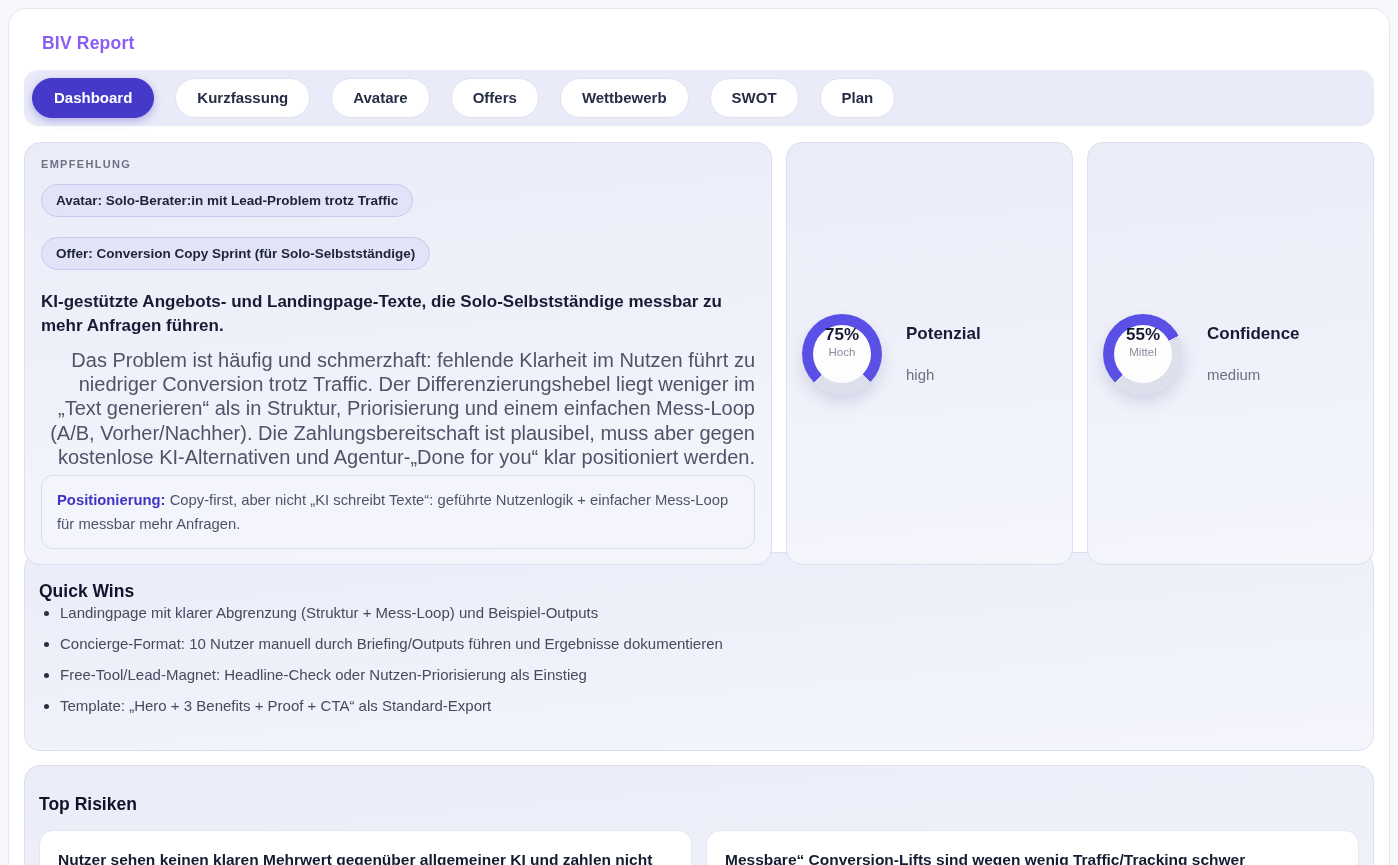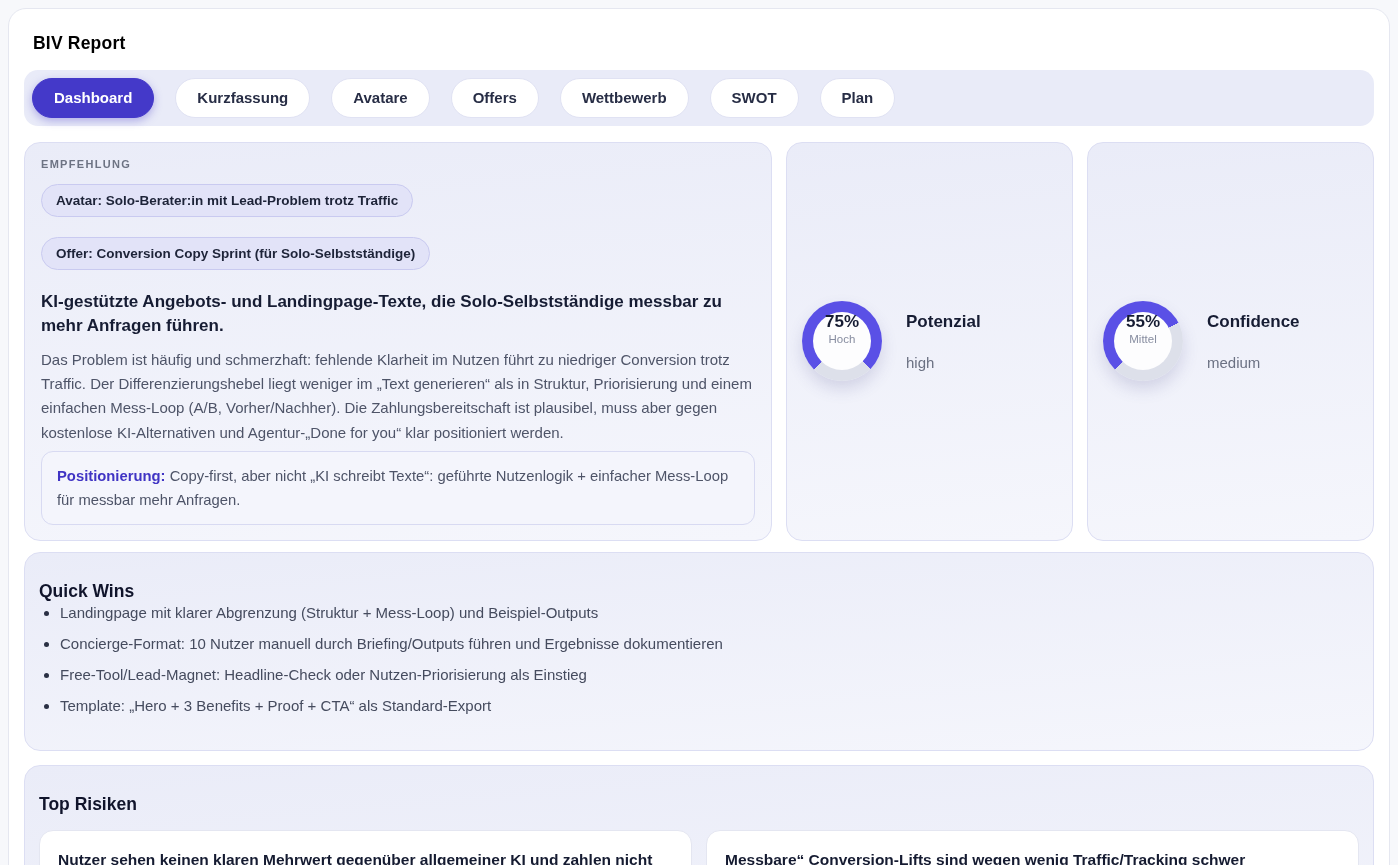--- a/index.html
+++ b/index.html
@@ -14,22 +14,22 @@
     left: 8px; top: 8px;
     width: 1382px; height: 1200px;
     background: #ffffff;
     border: 1px solid #e5e7f0;
     border-radius: 18px;
     padding: 24px 15px 0 15px;
   }
   .page-title {
     font-size: 17.5px;
     font-weight: 700;
-    color: #000000;
-    margin-left: 9px;
+    color: #8b5cf6;
+    margin-left: 18px;
     letter-spacing: .2px;
   }
   
   .tabbar {
     margin-top: 16px;
     background: #e9ebf8;
     border-radius: 14px;
     padding: 8px;
     display: flex;
     gap: 21px;
@@ -90,23 +90,24 @@
   .reco-headline {
     margin-top: 14px;
     font-size: 17px;
     font-weight: 700;
     line-height: 24px;
     color: #161c33;
     max-width: 705px;
   }
   .reco-body {
     margin-top: 10px;
-    font-size: 15px;
+    font-size: 20px;
     line-height: 24.2px;
     color: #4e5468;
+    text-align: right;
   }
   .positioning {
     margin-top: 6px;
     background: #f4f5fc;
     border: 1px solid #d8daf2;
     border-radius: 12px;
     padding: 12px 15px;
     font-size: 14.8px;
     line-height: 24px;
     color: #4e5468;

